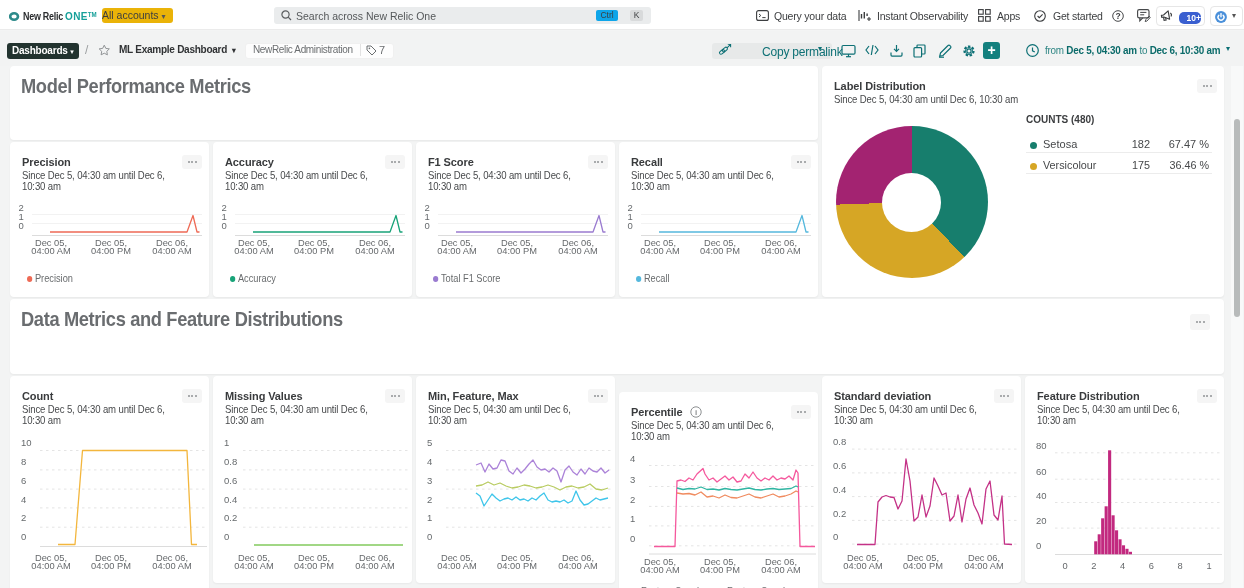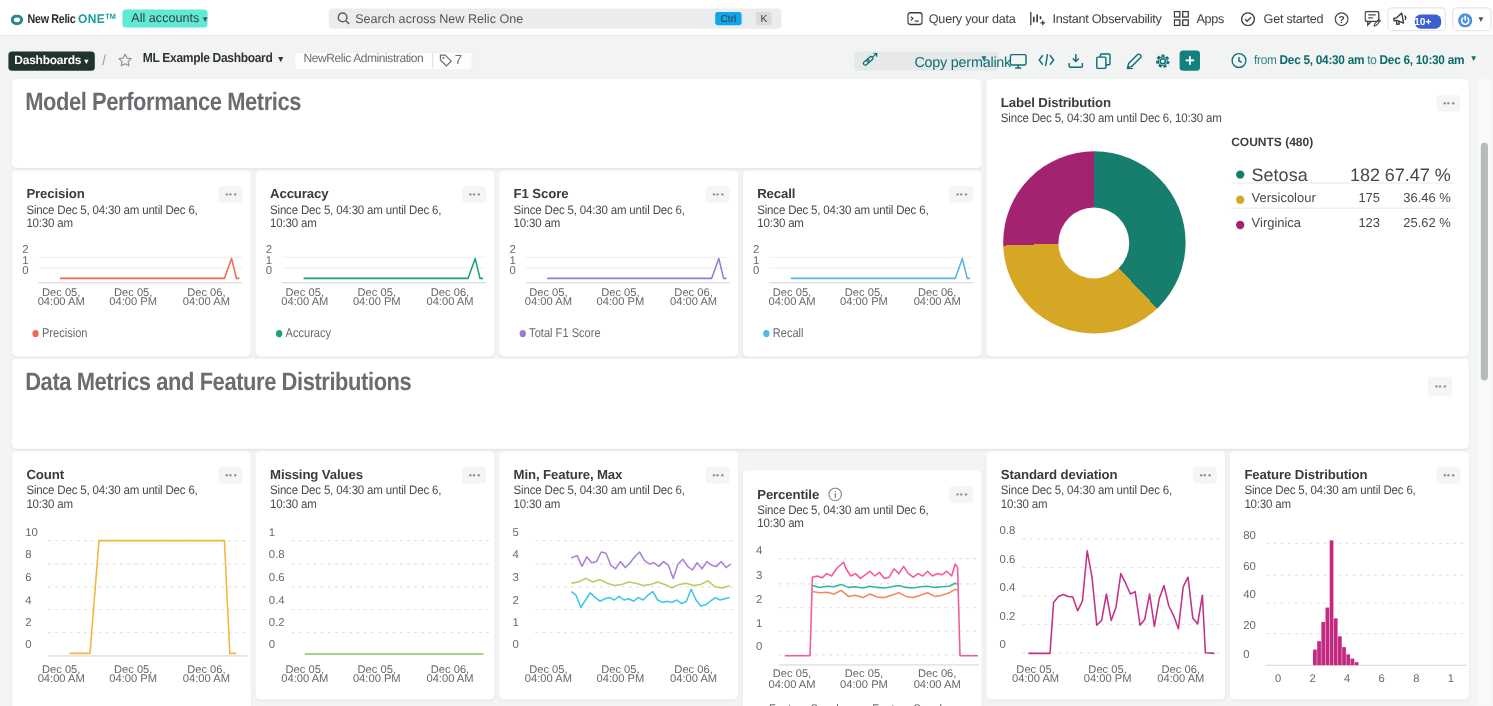--- a/index.html
+++ b/index.html
@@ -14,21 +14,21 @@
 .leg{position:absolute;font-size:10.5px;color:#686b6d;white-space:nowrap;transform:scaleX(0.88);transform-origin:0 0}
 .leg i{display:inline-block;width:6px;height:6px;border-radius:50%;margin-right:3px;vertical-align:-0.5px}
 .sect{position:absolute;font-size:21px;font-weight:bold;color:#6a6d70;letter-spacing:-0.4px;transform:scaleX(0.87);transform-origin:0 0;white-space:nowrap}
 </style></head><body>
 <div id="nav">
     <svg class="abs" style="left:9px;top:11.5px" width="11" height="10">
       <ellipse cx="5.1" cy="4.5" rx="3.9" ry="3.2" fill="none" stroke="#2d8a8a" stroke-width="2.6"></ellipse>
     </svg>
     <div class="abs" style="left:23px;top:10px;font-size:10.5px;font-weight:bold;color:#2a2c2e;letter-spacing:-0.3px;transform:scaleX(0.85);transform-origin:0 0">New Relic</div>
     <div class="abs" style="left:65px;top:10px;font-size:10.5px;font-weight:bold;color:#17a09a;letter-spacing:0.4px;transform:scaleX(0.95);transform-origin:0 0">ONE<span style="font-size:6.5px;letter-spacing:0;vertical-align:3px">TM</span></div>
-    <div class="abs" style="left:102px;top:7.5px;width:71px;height:15.5px;background:#5eead4;border-radius:3px;font-size:10.5px;color:#3c3e40;text-align:right;line-height:15px">All accounts <span style="font-size:8px;color:#555">▾</span></div>
+    <div class="abs" style="left:102px;top:7.5px;width:71px;height:15.5px;background:#eab308;border-radius:3px;font-size:10.5px;color:#3c3e40;text-align:left;line-height:15px">All accounts <span style="font-size:8px;color:#555">▾</span></div>
     <div class="abs" style="left:274px;top:7px;width:377px;height:16.5px;background:#eaeced;border-radius:3px">
       <svg class="abs" style="left:7px;top:3px" width="11" height="11">
         <circle cx="4.5" cy="4.5" r="3.6" fill="none" stroke="#5a5d5f" stroke-width="1.2"></circle>
         <line x1="7.2" y1="7.2" x2="10" y2="10" stroke="#5a5d5f" stroke-width="1.2"></line>
       </svg>
       <div class="abs" style="left:22px;top:2.5px;font-size:10.5px;color:#55585a">Search across New Relic One</div>
       <div class="abs" style="right:33px;top:2.5px;width:22px;height:11.5px;background:#0ea5e9;border-radius:2px;font-size:8.5px;color:#3c3e40;text-align:center;line-height:11.5px">Ctrl</div>
       <div class="abs" style="right:8px;top:2.5px;width:13px;height:11.5px;background:#d8dadb;border-radius:2px;font-size:8.5px;color:#3c3e40;text-align:center;line-height:11.5px">K</div>
     </div>
     <svg class="abs" style="left:756px;top:9px" width="13" height="13" viewBox="0 0 13 13">
@@ -69,21 +69,21 @@
       <path d="M8.2 12.6l0.5-1.8 3.3-3.6 1.3 1.2-3.3 3.6z" fill="none" stroke="#46484a" stroke-width="0.9"></path>
     </svg>
     <div class="abs" style="left:1156px;top:6px;width:49px;height:19.5px;border:1px solid #e6e6e6;border-radius:4px;background:#fff"></div>
     <svg class="abs" style="left:1160px;top:8.5px" width="14" height="14" viewBox="0 0 14 14">
       <g transform="rotate(-10 7 7)">
         <path d="M1.6 5.4h2.2L9 2.2v8.4L3.8 7.4H1.6z" fill="none" stroke="#3c3e40" stroke-width="1.15" stroke-linejoin="round"></path>
         <path d="M3.4 7.6v3.2h2V8" fill="none" stroke="#3c3e40" stroke-width="1.15"></path>
         <path d="M10.8 4.6a2.6 2.6 0 010 3.6" fill="none" stroke="#3c3e40" stroke-width="1.05"></path>
       </g>
     </svg>
-    <div class="abs" style="left:1178.5px;top:11.5px;width:22.5px;height:12px;background:#3a5fd0;border-radius:5px;color:#fff;font-size:8.5px;font-weight:bold;text-align:left;line-height:12px">10+</div>
+    <div class="abs" style="left:1178.5px;top:11.5px;width:22.5px;height:12px;background:#3a5fd0;border-radius:5px;color:#fff;font-size:8.5px;font-weight:bold;text-align:right;line-height:12px">10+</div>
     <div class="abs" style="left:1210px;top:6px;width:33px;height:19.5px;border:1px solid #e6e6e6;border-radius:4px;background:#fff"></div>
     <svg class="abs" style="left:1215px;top:10.5px" width="12" height="12" viewBox="0 0 13 13">
       <circle cx="6.5" cy="6.5" r="6.4" fill="#4a90da"></circle>
       <path d="M6.5 2.8v3.4" stroke="#fff" stroke-width="1.5" stroke-linecap="round"></path>
       <path d="M4.2 4.5a3.2 3.2 0 104.6 0" fill="none" stroke="#fff" stroke-width="1.5" stroke-linecap="round"></path>
     </svg>
     <div class="abs" style="left:1232px;top:11px;font-size:8px;color:#555">▾</div>
   </div>
 <div id="toolbar">
     <div class="abs" style="left:7px;top:11.5px;width:71.5px;height:16px;background:#22332f;border-radius:3px;color:#fff;font-size:10px;font-weight:bold;text-align:center;line-height:16px;letter-spacing:-0.2px">Dashboards <span style="font-size:7px;font-weight:normal">▾</span></div>
@@ -150,37 +150,31 @@
     <div class="ct">Label Distribution</div>
     <div class="menu">
       <span></span>
       <span></span>
       <span></span>
     </div>
     <div class="cs" style="width:320px">Since Dec 5, 04:30 am until Dec 6, 10:30 am</div>
     <div class="abs" style="left:13.5px;top:60px;width:152px;height:152px;border-radius:50%;background:conic-gradient(#177e6d 0deg 136.5deg,#d6a625 136.5deg 268deg,#a32371 268deg 360deg)"></div>
     <div class="abs" style="left:60px;top:106.5px;width:59px;height:59px;border-radius:50%;background:#fff"></div>
     <div class="abs" style="left:204px;top:48px;width:185px;font-size:10px;font-weight:bold;color:#3c3e40">COUNTS (480)</div>
-    <div class="abs" style="left:204px;top:71px;width:186px;height:21px;font-size:15px;color:#46484a">
+    <div class="abs" style="left:204px;top:71px;width:186px;height:21px;font-size:11px;color:#46484a">
       <i style="position:absolute;left:4px;top:4.5px;width:7px;height:7px;border-radius:50%;background:#177e6d"></i>
       <span style="position:absolute;left:17px;top:1px">Setosa</span>
       <span style="position:absolute;right:62px;top:1px">182</span>
       <span style="position:absolute;right:3px;top:1px">67.47 %</span>
     </div>
     <div class="abs" style="left:204px;top:92px;width:186px;height:21px;font-size:10.8px;color:#46484a">
       <i style="position:absolute;left:4px;top:4.5px;width:7px;height:7px;border-radius:50%;background:#d6a625"></i>
       <span style="position:absolute;left:17px;top:1px">Versicolour</span>
       <span style="position:absolute;right:62px;top:1px">175</span>
       <span style="position:absolute;right:3px;top:1px">36.46 %</span>
-    </div>
-    <div class="abs" style="left:204px;top:113px;width:186px;height:21px;font-size:10.8px;color:#46484a">
-      <i style="position:absolute;left:4px;top:4.5px;width:7px;height:7px;border-radius:50%;background:#a32371"></i>
-      <span style="position:absolute;left:17px;top:1px">Virginica</span>
-      <span style="position:absolute;right:62px;top:1px">123</span>
-      <span style="position:absolute;right:3px;top:1px">25.62 %</span>
     </div>
     <div class="abs" style="left:204px;top:85.5px;width:186px;height:1px;background:#ececec"></div>
     <div class="abs" style="left:204px;top:106.5px;width:186px;height:1px;background:#ececec"></div>
   </div>
 <div class="card" style="left:10px;top:142px;width:199px;height:155px">
     <div class="ct">Precision</div>
     <div class="menu">
       <span></span>
       <span></span>
       <span></span>

